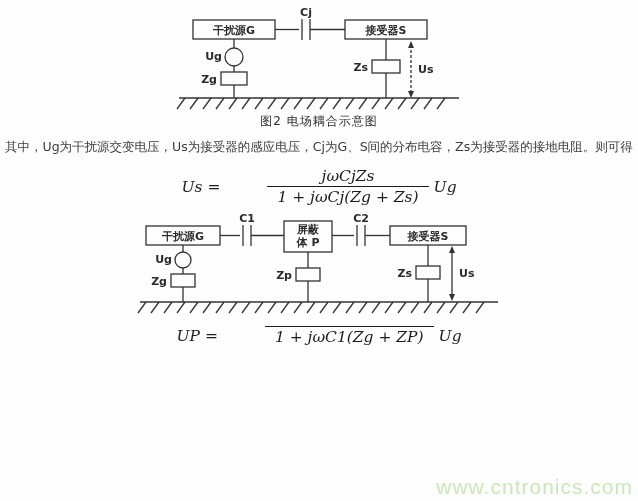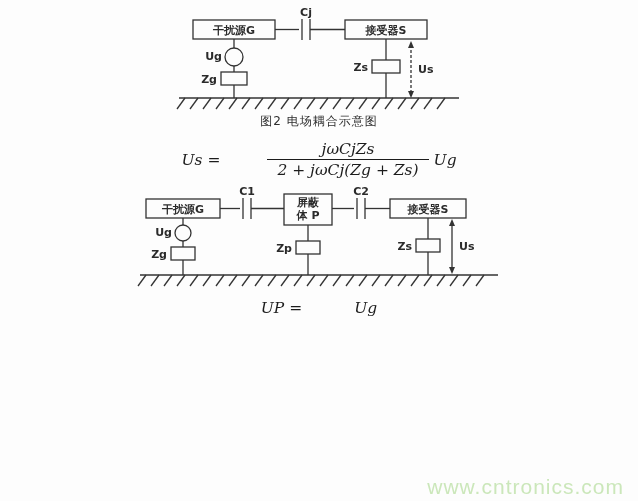--- a/index.html
+++ b/index.html
@@ -34,21 +34,21 @@
     font-style:italic;font-size:15.5px;color:#1c1c1c;
     margin:10px 0 6px 0;
   }
   .formula .lhs{margin-right:5px;}
   .formula .eq{margin-right:6px;font-style:normal;}
   .frac{display:inline-flex;flex-direction:column;align-items:center;margin-left:41px;}
   .frac .num{padding:0 10px 1px 10px;}
   .frac .den{border-top:1.4px solid #1c1c1c;padding:1px 10px 0 10px;}
   .formula .factor{margin-left:5px;align-self:center;}
   .watermark{
-    position:absolute;right:14px;bottom:2px;
+    position:absolute;right:5px;bottom:2px;
     font-size:21px;letter-spacing:1px;
     font-family:"Liberation Sans","DejaVu Sans",sans-serif;
   }
 </style>
 </head>
 <body>
 
 <div class="page">
 
   <div class="fig-block">
@@ -105,27 +105,28 @@
           <line x1="224" y1="90" x2="216" y2="101" stroke="#333" stroke-width="1.2"></line>
           <line x1="237" y1="90" x2="229" y2="101" stroke="#333" stroke-width="1.2"></line>
           <line x1="250" y1="90" x2="242" y2="101" stroke="#333" stroke-width="1.2"></line>
           <line x1="263" y1="90" x2="255" y2="101" stroke="#333" stroke-width="1.2"></line>
           <line x1="276" y1="90" x2="268" y2="101" stroke="#333" stroke-width="1.2"></line>
         </g>
     </svg>
     <div class="fig-caption">图2 电场耦合示意图</div>
   </div>
 
+  <div class="para">其中，Ug为干扰源交变电压，Us为接受器的感应电压，Cj为G、S间的分布电容，Zs为接受器的接地电阻。则可得</div>
 
   <div class="formula">
     <span class="lhs">Us</span>
     <span class="eq">=</span>
     <span class="frac">
       <span class="num">jωCjZs</span>
-      <span class="den">2 + jωCj(Zg + Zs)</span>
+      <span class="den">1 + jωCj(Zg + Zs)</span>
     </span>
     <span class="factor">Ug</span>
   </div>
 
 
   <div class="fig-block" style="margin-top:4px;">
     <svg class="circuit" width="370" height="104" viewBox="0 0 370 104">
 
       <rect x="12" y="14" width="74" height="19"></rect>
       <text x="49" y="28" text-anchor="middle" class="boxlabel">干扰源G</text>
@@ -203,19 +204,20 @@
           <line x1="350" y1="90" x2="342" y2="101" stroke="#333" stroke-width="1.2"></line>
         </g>
     </svg>
   </div>
 
 
   <div class="formula">
     <span class="lhs">UP</span>
     <span class="eq">=</span>
     <span class="frac">
+      <span class="den">1 + jωC1(Zg + ZP)</span>
     </span>
     <span class="factor">Ug</span>
   </div>
 
   <div class="watermark" style="color: rgb(203, 231, 186);">www.cntronics.com</div>
 
 </div>
 
 </body></html>

